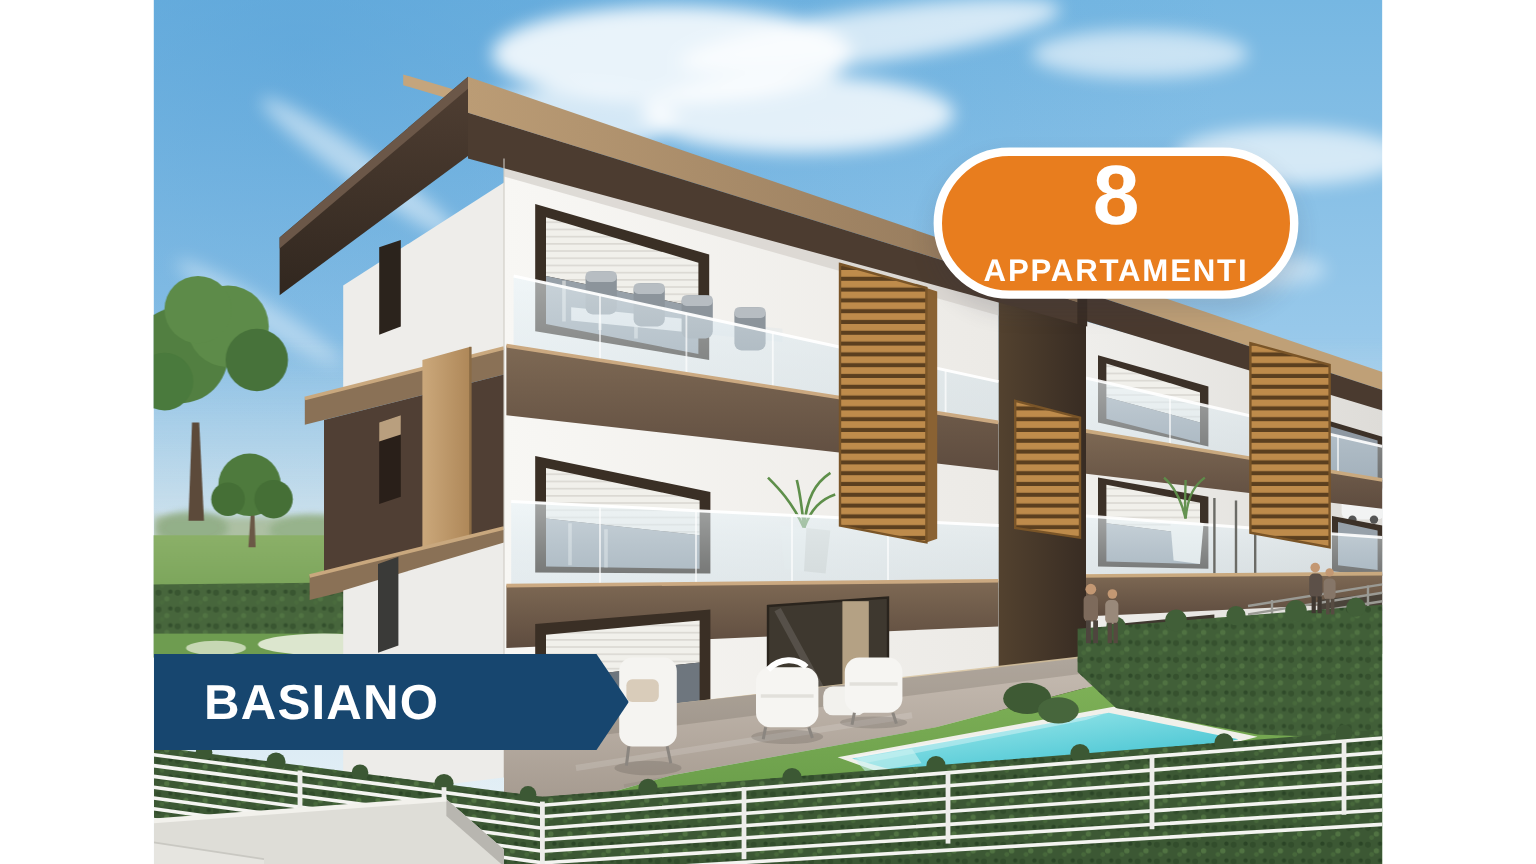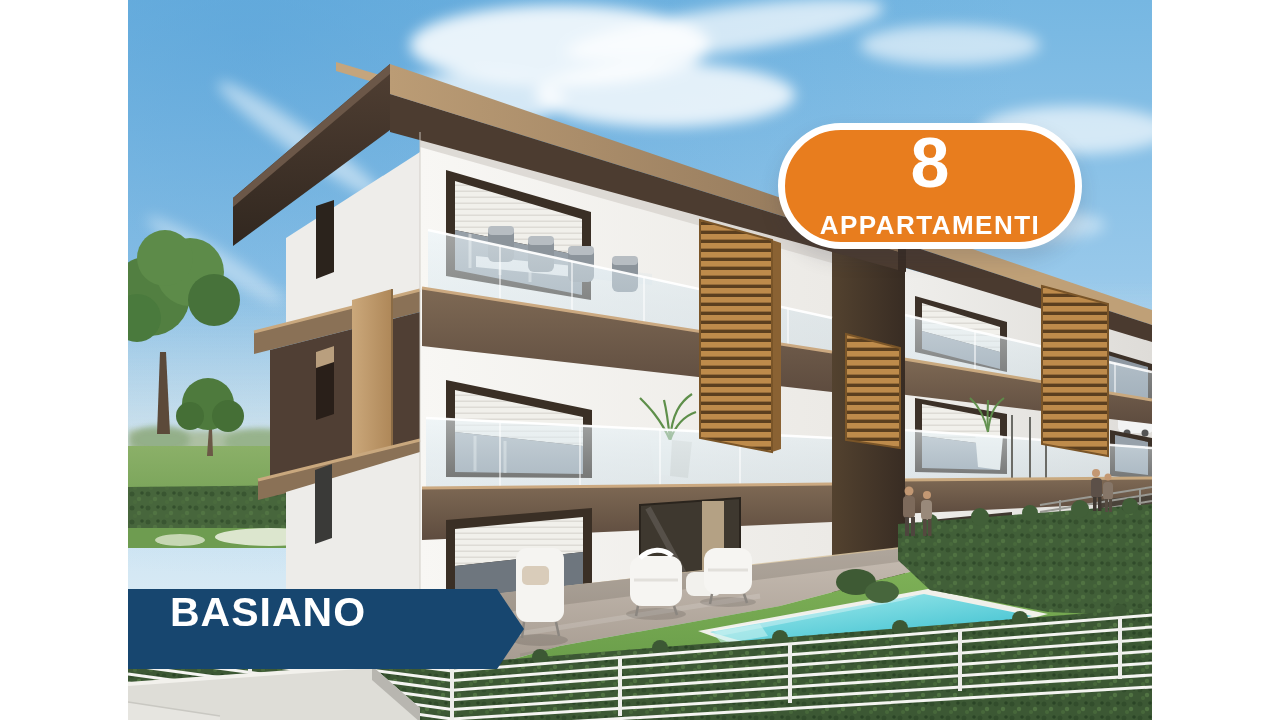--- a/index.html
+++ b/index.html
@@ -7,21 +7,21 @@
           font-family:"Liberation Sans",sans-serif;}
   .scene{position:absolute;left:0;top:0;width:1280px;height:720px;display:block;}
   .badge{position:absolute;left:778px;top:123px;width:304px;height:126px;box-sizing:border-box;
          border:7px solid #ffffff;border-radius:64px;
          display:flex;flex-direction:column;align-items:center;justify-content:center;
          color:#ffffff;box-shadow:0 10px 20px rgba(50,50,70,.16);}
   .badge-number{font-size:70px;font-weight:bold;line-height:.92;}
   .badge-label{font-size:26px;font-weight:bold;letter-spacing:1.5px;margin-top:15px;}
   .banner{position:absolute;left:128px;top:545px;width:396px;height:80px;
           clip-path:polygon(0% 0%,93.2% 0%,100% 50%,93.2% 100%,0% 100%);
-          display:flex;align-items:flex-start;color:#ffffff;margin-top:44px;}
+          display:flex;align-items:center;color:#ffffff;}
   .banner-text{font-size:41px;font-weight:bold;letter-spacing:1px;padding-left:42px;white-space:nowrap;}
 </style>
 </head>
 <body>
 
 <div class="canvas">
 
   <svg class="scene" viewBox="0 0 1280 720" aria-hidden="true">
     <defs>
       <clipPath id="photoClip">

